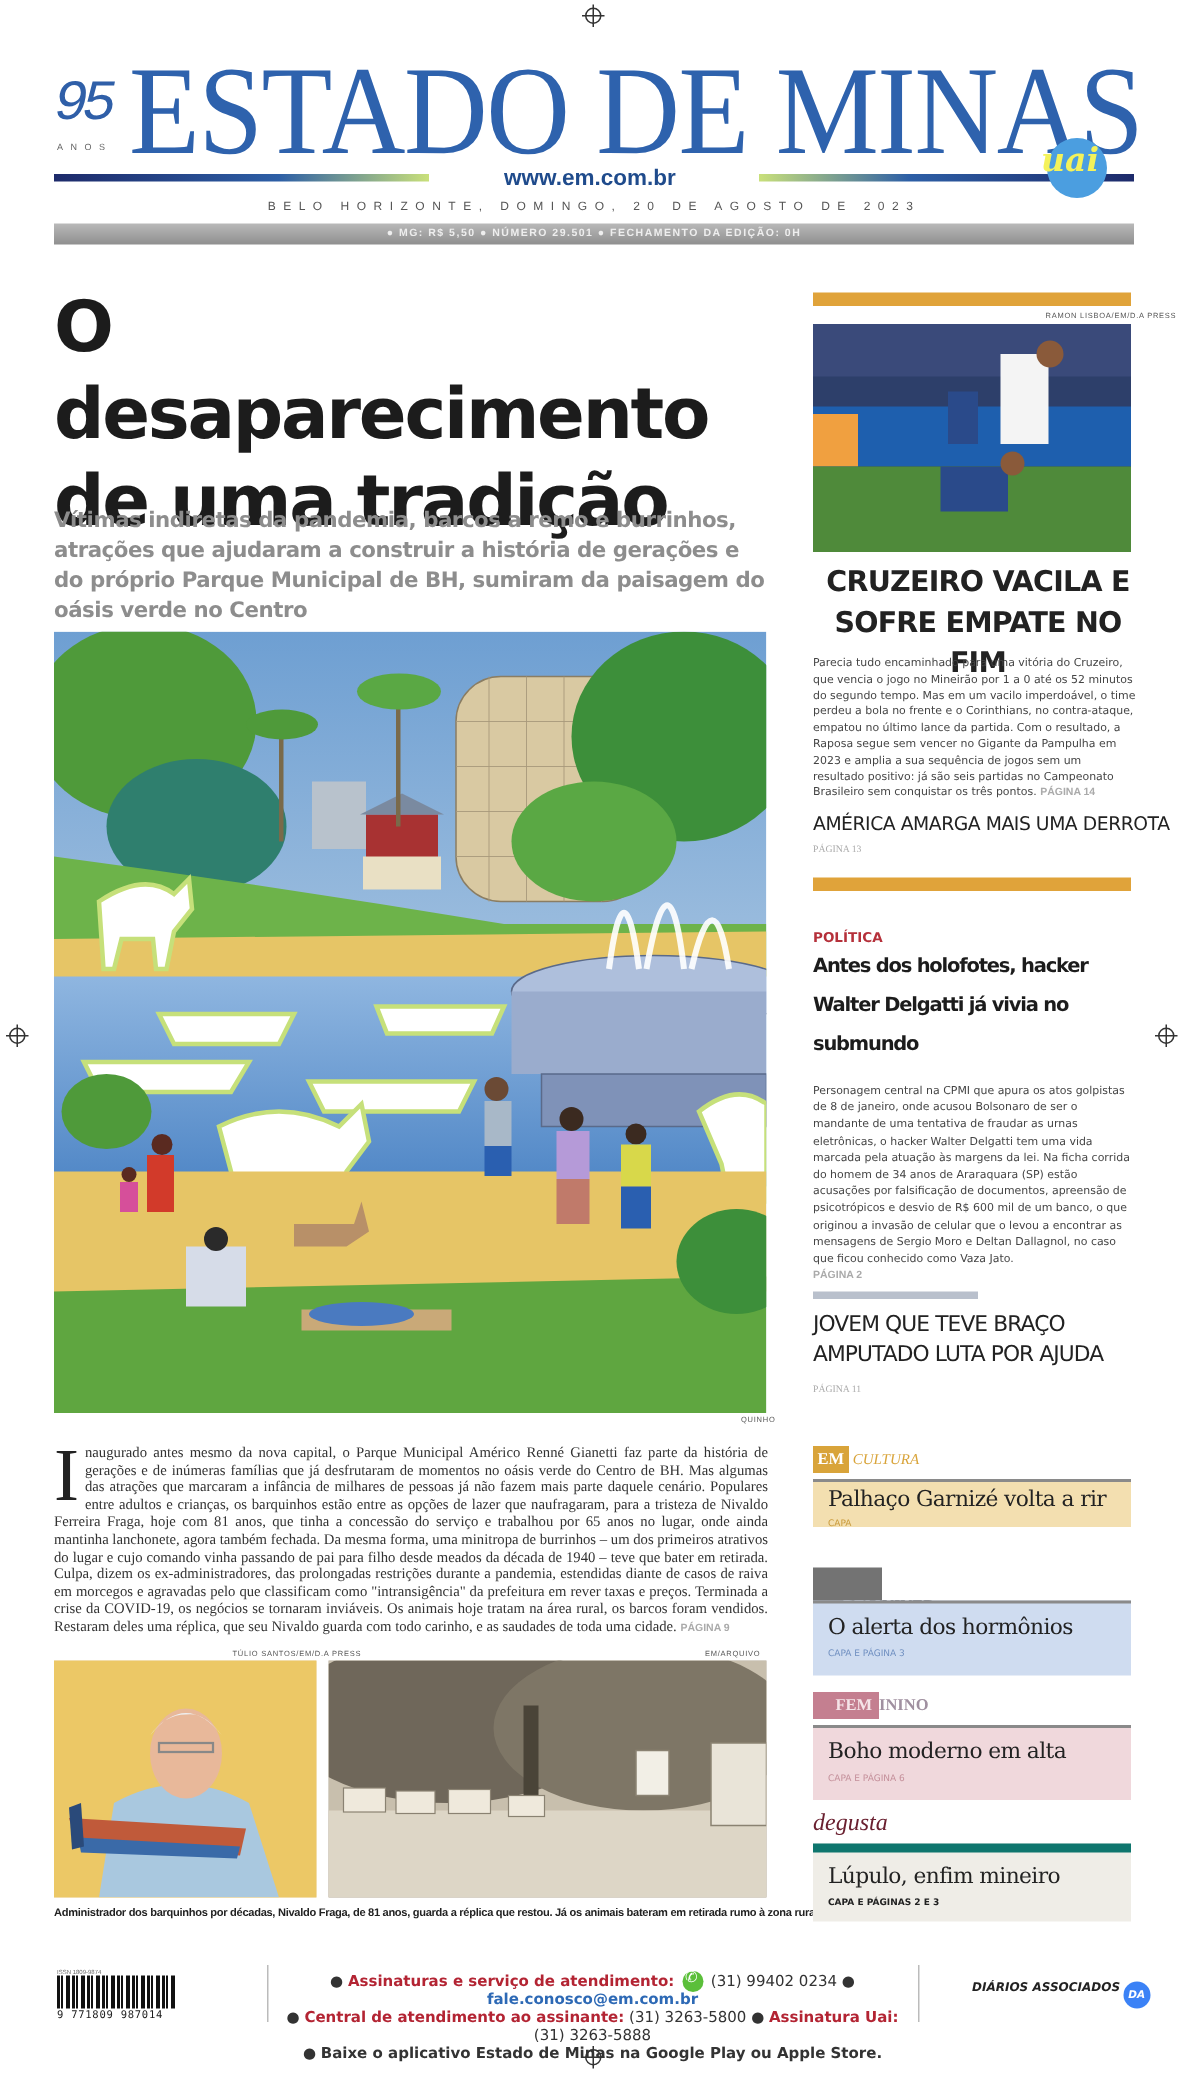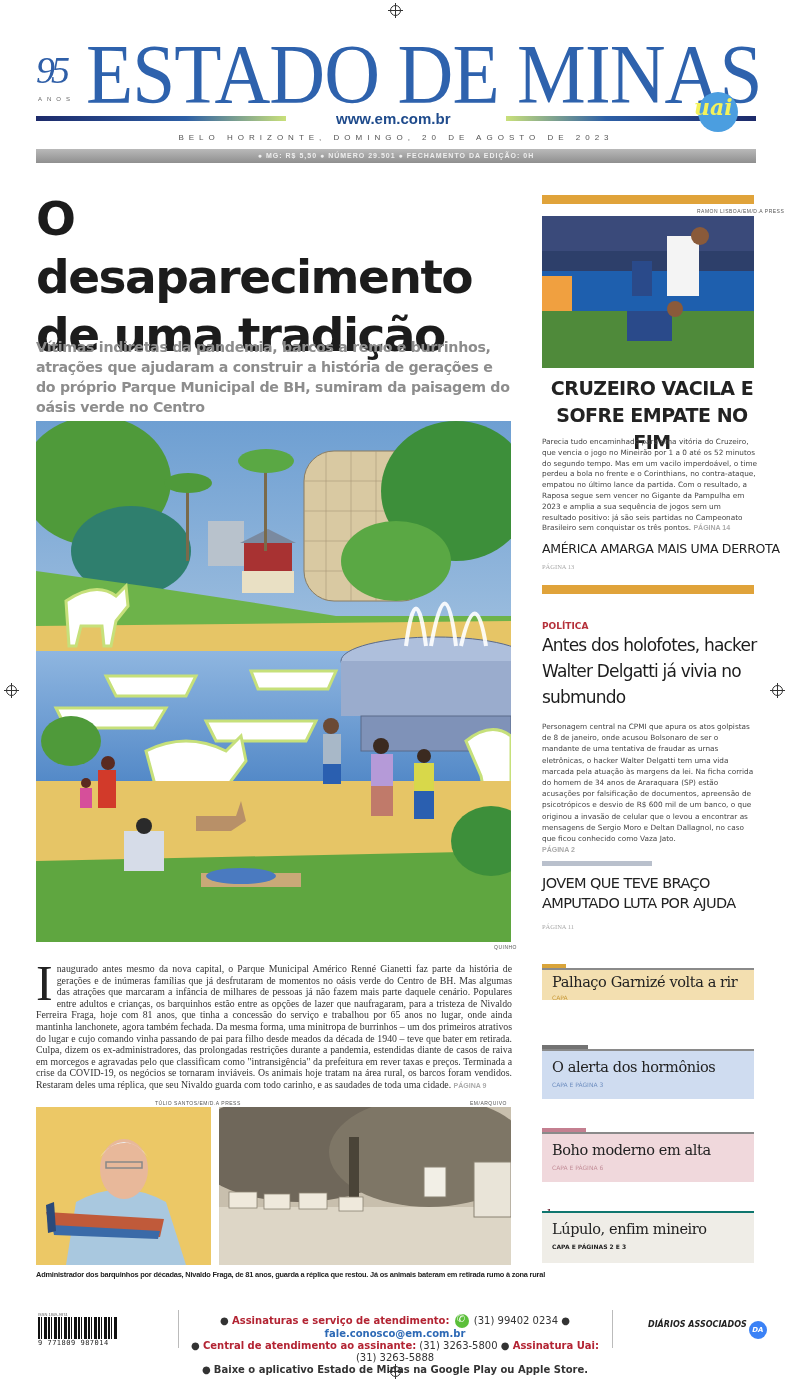--- a/index.html
+++ b/index.html
@@ -6,21 +6,21 @@
   html, body { width: 790px; height: 1383px; background: #fff; overflow: hidden; }
   body { position: relative; font-family: "Liberation Sans", sans-serif; color: #1a1a1a; }
 
   .reg { position: absolute; width: 11px; height: 11px; border-radius: 50%; border: 1.5px solid #333; }
   .reg::before, .reg::after { content: ""; position: absolute; background: #333; }
   .reg::before { left: 4px; top: -3px; width: 1px; height: 15px; }
   .reg::after { top: 4px; left: -3px; height: 1px; width: 15px; }
 
   
   .masthead { position: absolute; left: 36px; top: 30px; width: 720px; height: 135px; }
-  .anos95 { position: absolute; left: 0; top: 18px; font-family: Liberation Serif, serif; font-size: 38px; color: #2f5fa8; letter-spacing: -4px; font-style: italic; }
+  .anos95 { position: absolute; left: 0; top: 18px; font-family: Liberation Mono, monospace; font-size: 38px; color: #2f5fa8; letter-spacing: -4px; font-style: italic; }
   .anos-label { position: absolute; left: 2px; top: 66px; font-size: 6px; color: #666; letter-spacing: 5px; }
   .title { position: absolute; left: 50px; top: 0; font-family: "Liberation Serif", serif; font-size: 84px; color: #2e62ad; transform: scaleX(0.92); transform-origin: left top; letter-spacing: -1px; line-height: 90px; white-space: nowrap; }
   .uai { position: absolute; left: 662px; top: 62px; width: 40px; height: 40px; border-radius: 50%; background: #4b9ee0; }
   .uai span { position: absolute; left: -4px; top: 2px; font-family: "DejaVu Serif", serif; font-style: italic; font-weight: bold; font-size: 22px; color: #f4f25a; }
   .rule-left { position: absolute; left: 0; top: 86px; width: 250px; height: 5px; background: linear-gradient(90deg, #1d2a6a, #2d5fa6 60%, #c9e07a); }
   .rule-right { position: absolute; left: 470px; top: 86px; width: 250px; height: 5px; background: linear-gradient(90deg, #c9e07a, #2d5fa6 40%, #1d2a6a); }
   .url { position: absolute; left: 300px; top: 80px; font-size: 15px; font-weight: bold; color: #1f4b8c; }
   .dateline { position: absolute; left: 0; top: 103px; width: 720px; text-align: center; font-size: 8px; color: #555; letter-spacing: 5px; }
   .infobar { position: absolute; left: 0; top: 119px; width: 720px; height: 14px; background: linear-gradient(#b9b9b9, #8f8f8f); text-align: center; font-size: 7px; color: #eee; letter-spacing: 1px; line-height: 14px; font-weight: bold; }
 
@@ -41,29 +41,29 @@
 
   
   .orange-bar { position: absolute; left: 542px; width: 212px; height: 9px; background: #e0a33a; }
   .sport-photo { position: absolute; left: 542px; top: 216px; width: 212px; height: 152px; overflow: hidden; }
   .sport-head { position: absolute; left: 542px; top: 375px; width: 220px; font-family: "DejaVu Sans", sans-serif; font-size: 19px; line-height: 27px; color: #222; letter-spacing: -0.5px; text-align: center; }
   .sport-body { position: absolute; left: 542px; top: 437px; width: 215px; font-family: "DejaVu Sans", sans-serif; font-size: 7.3px; line-height: 10.8px; color: #444; }
   .sub-head { position: absolute; left: 542px; font-family: "DejaVu Sans", sans-serif; font-size: 12.5px; color: #222; letter-spacing: -0.3px; }
   .small-pag { position: absolute; left: 542px; font-size: 6.5px; color: #aaa; font-family: Liberation Serif, serif; }
 
   .kicker { position: absolute; left: 542px; top: 621px; font-family: "DejaVu Sans", sans-serif; font-weight: bold; font-size: 9px; color: #b5303a; }
-  .pol-head { position: absolute; left: 542px; top: 632px; width: 220px; font-family: "DejaVu Sans", sans-serif; font-weight: normal; font-size: 17px; line-height: 26px; color: #1c1c1c; letter-spacing: -0.8px; }
+  .pol-head { position: absolute; left: 542px; top: 632px; width: 220px; font-family: "DejaVu Sans", sans-serif; font-weight: bold; font-size: 13px; line-height: 26px; color: #1c1c1c; letter-spacing: -0.8px; }
   .pol-body { position: absolute; left: 542px; top: 721px; width: 215px; font-family: "DejaVu Sans", sans-serif; font-size: 7.3px; line-height: 11.2px; color: #444; }
 
   .gray-bar { position: absolute; left: 542px; top: 861px; width: 110px; height: 5px; background: #b9c0cc; }
   .jovem { position: absolute; left: 542px; top: 873px; width: 220px; font-family: "DejaVu Sans", sans-serif; font-size: 14.5px; line-height: 20px; color: #222; letter-spacing: -0.6px; }
 
   .box { position: absolute; left: 542px; width: 212px; }
   .box .tag { position: absolute; left: 0; top: 0; height: 18px; font-family: "Liberation Serif", serif; font-weight: bold; font-size: 11px; line-height: 18px; }
-  .box .panel { position: absolute; left: 0; top: 4px; width: 212px; height: 32px; border-top: 2px solid #8a8a8a; padding-left: 36px; }
+  .box .panel { position: absolute; left: 0; top: 22px; width: 212px; height: 32px; border-top: 2px solid #8a8a8a; padding-left: 36px; }
   .box .panel .ph { position: absolute; left: 10px; top: 4px; font-family: "DejaVu Serif", serif; font-size: 14.5px; color: #222; letter-spacing: -0.4px; white-space: nowrap; }
   .box .panel .pp { position: absolute; left: 10px; top: 24px; font-size: 6px; font-family: "DejaVu Sans", sans-serif; }
 
   
   .barcode { position: absolute; left: 38px; top: 1312px; width: 80px; height: 36px; }
   .footer-divider { position: absolute; top: 1310px; width: 1px; height: 38px; background: #bbb; }
   .footer-lines { position: absolute; left: 180px; top: 1314px; width: 430px; text-align: center; font-family: "DejaVu Sans", sans-serif; font-size: 10px; line-height: 12px; color: #333; }
   .footer-lines b.red { color: #b32433; }
   .footer-lines .blue { color: #2d69b5; }
   .wa { display: inline-block; width: 14px; height: 14px; border-radius: 50%; background: #5bbf3a; vertical-align: -4px; margin: 0 2px; position: relative; }
@@ -284,21 +284,21 @@
   <div class="panel" style="background:#f0d8dc;height:50px;">
     <div class="ph" style="top:8px;">Boho moderno em alta</div>
     <div class="pp" style="top:30px;color:#c48f9a;">CAPA E PÁGINA 6</div>
   </div>
 </div>
 
 <div class="box" style="top:1207px;height:74px;">
   <div class="tag">
     <span style="color:#6a2030;font-style:italic;font-weight:normal;font-size:16px;">degusta</span>
   </div>
-  <div class="panel" style="background:#efede7;height:52px;border-top:2px solid #0f766e;">
+  <div class="panel" style="background:#efede7;height:52px;border-top:6px solid #0f766e;">
     <div class="ph" style="top:8px;">Lúpulo, enfim mineiro</div>
     <div class="pp" style="top:30px;color:#222;font-weight:bold;">CAPA E PÁGINAS 2 E 3</div>
   </div>
 </div>
 
 <div class="barcode">
   <div style="font-size:4px;color:#666;">ISSN 1809-9874</div>
   <div style="height:22px;background:repeating-linear-gradient(90deg,#111 0 2px,#fff 2px 3px,#111 3px 4px,#fff 4px 6px,#111 6px 9px,#fff 9px 10px);"></div>
   <div style="font-family:'DejaVu Sans Mono',monospace;font-size:7px;letter-spacing:0.5px;">9 771809 987014</div>
 </div>

